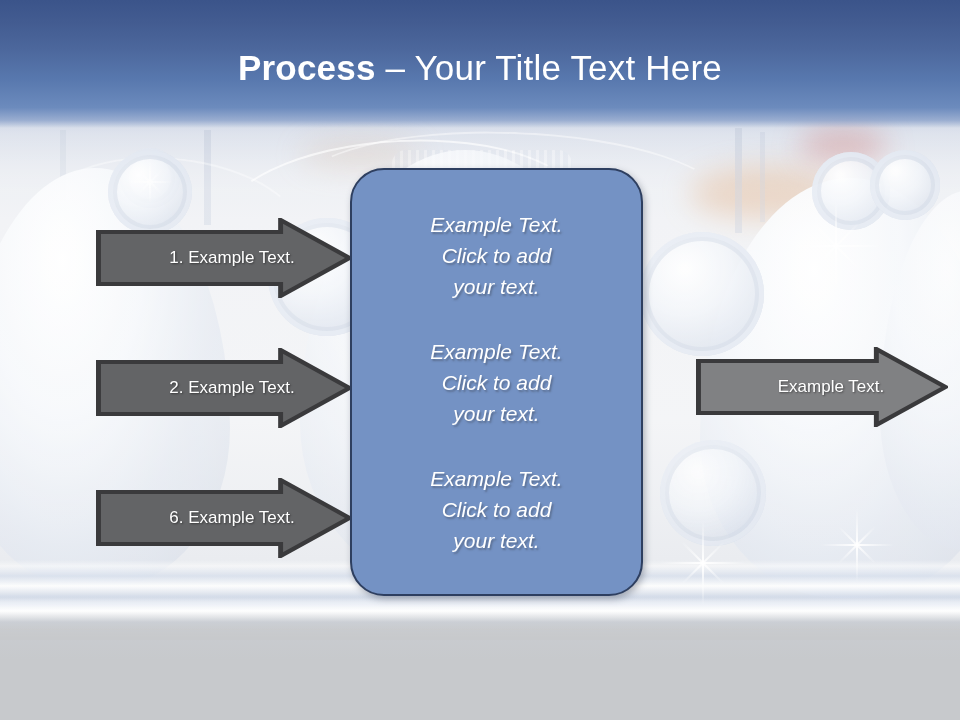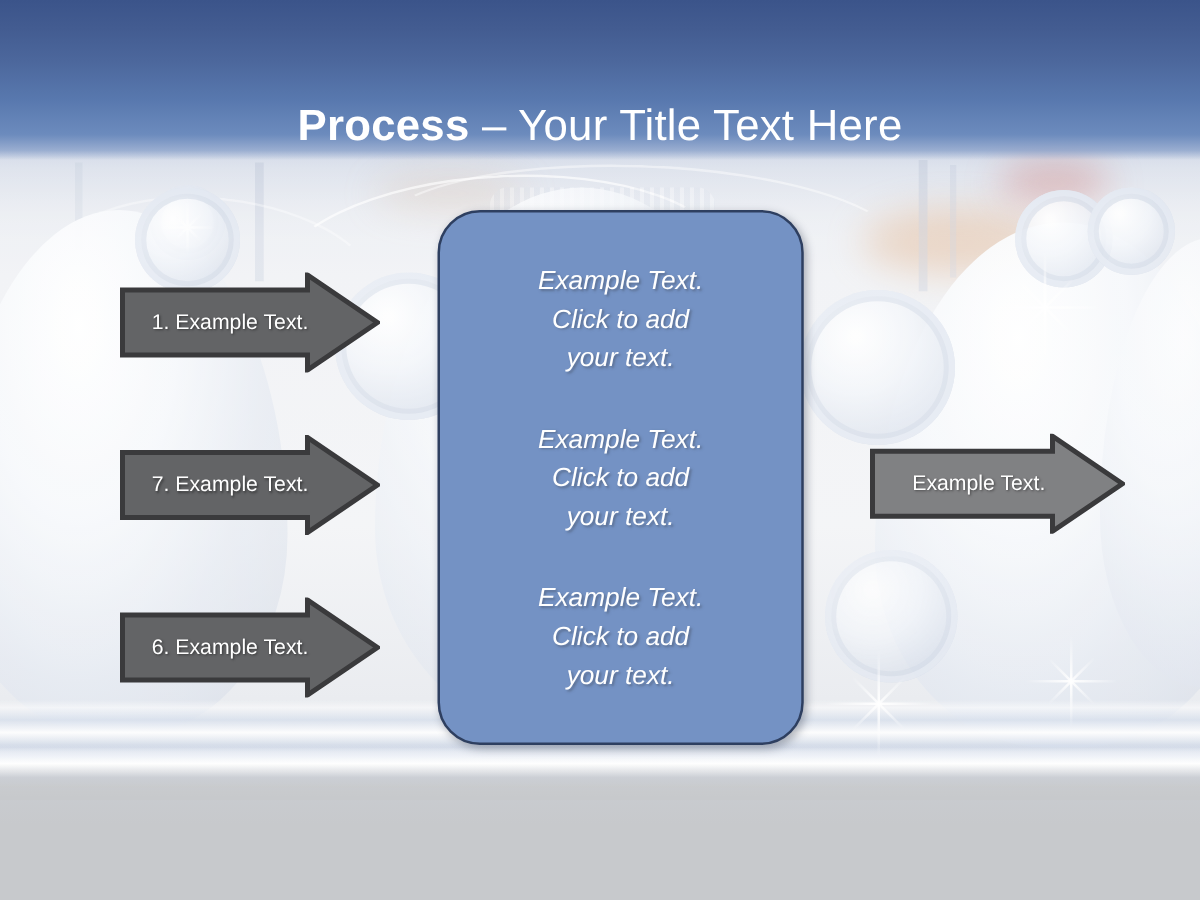--- a/index.html
+++ b/index.html
@@ -144,29 +144,29 @@
   
   .title-bar {
     position: absolute; left: 0; top: 0; width: 960px; height: 128px;
     background: linear-gradient(to bottom,
       #3b548a 0%, #435c91 18%, #4c679c 38%, #5878ae 62%, #6c8bbd 84%,
       rgba(124,150,196,0.65) 94%, rgba(150,172,208,0) 100%);
   }
   .title-text {
     position: absolute; left: 0; top: 46px; width: 960px;
     text-align: center; color: #ffffff; font-size: 35px; line-height: 44px;
-    letter-spacing: .2px; white-space: nowrap; margin-top: 33px;
+    letter-spacing: .2px; white-space: nowrap;
   }
   .title-text b { font-weight: 700; }
   .title-text span.light { font-weight: 400; }
 
   
   .arrow {
     position: absolute;
-    display: flex; align-items: center; justify-content: center;
+    display: flex; align-items: center; justify-content: center; padding-left: 48px;
   }
   .arrow .shape { position: absolute; left: 0; top: 0; width: 100%; height: 100%; }
   .arrow .label {
     position: relative; z-index: 2; color: #ffffff; font-size: 17px;
     text-shadow: 1px 1px 2px rgba(0,0,0,0.45);
     white-space: nowrap; pointer-events: none;
   }
   .arrow-left  { left: 96px;  width: 208px; height: 80px; }
   .arrow-left .label { margin-right: 32px; }
   .a1 { top: 218px; }
@@ -256,21 +256,21 @@
     <svg class="shape" viewBox="0 0 208 80" preserveAspectRatio="none">
       <polygon points="2,14 150,14 150,2 206,40 150,78 150,66 2,66" fill="#636466" stroke="#3a3a3c" stroke-width="4" stroke-linejoin="miter"></polygon>
     </svg>
     <span class="label">1. Example Text.</span>
   </div>
 
   <div class="arrow arrow-left a2">
     <svg class="shape" viewBox="0 0 208 80" preserveAspectRatio="none">
       <polygon points="2,14 150,14 150,2 206,40 150,78 150,66 2,66" fill="#636466" stroke="#3a3a3c" stroke-width="4" stroke-linejoin="miter"></polygon>
     </svg>
-    <span class="label">7. Example Text.</span>
+    <span class="label">2. Example Text.</span>
   </div>
 
   <div class="arrow arrow-left a3">
     <svg class="shape" viewBox="0 0 208 80" preserveAspectRatio="none">
       <polygon points="2,14 150,14 150,2 206,40 150,78 150,66 2,66" fill="#636466" stroke="#3a3a3c" stroke-width="4" stroke-linejoin="miter"></polygon>
     </svg>
     <span class="label">6. Example Text.</span>
   </div>
 
   <div class="panel">

